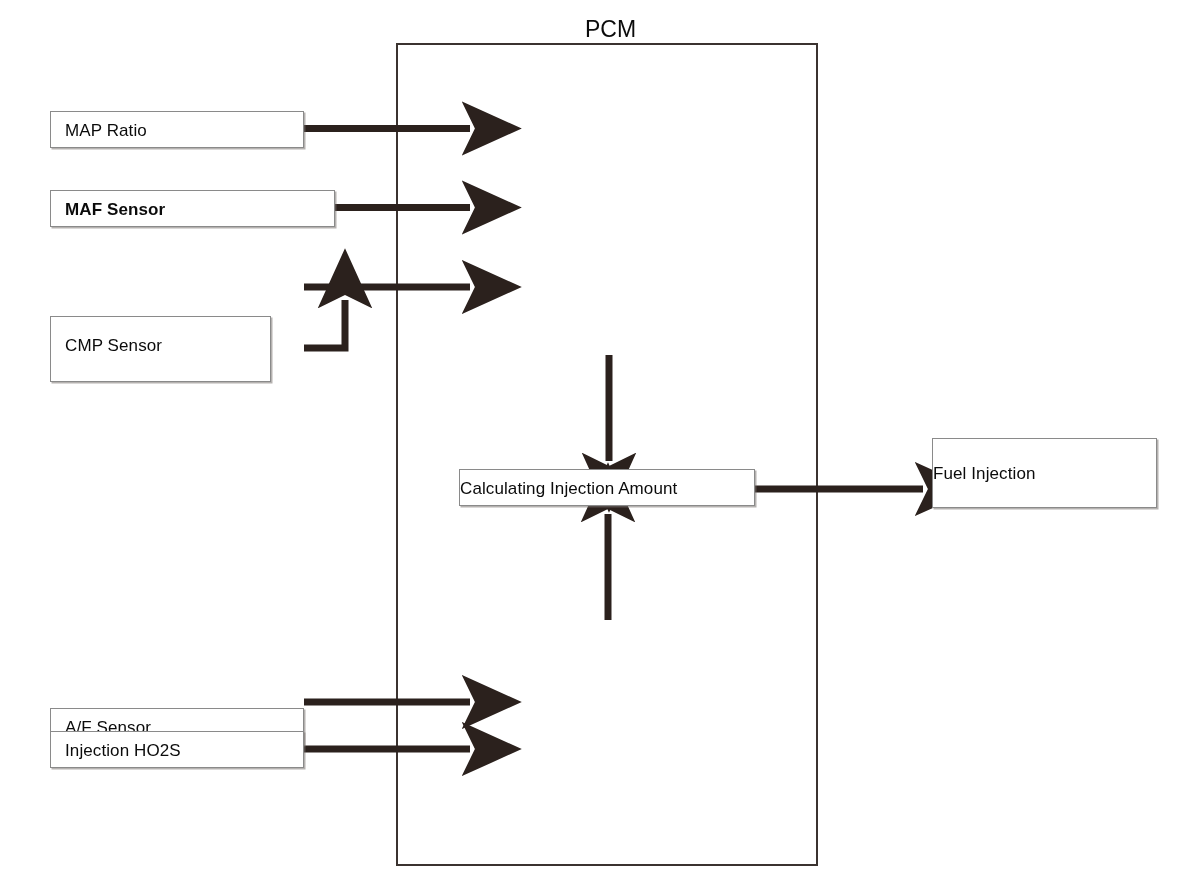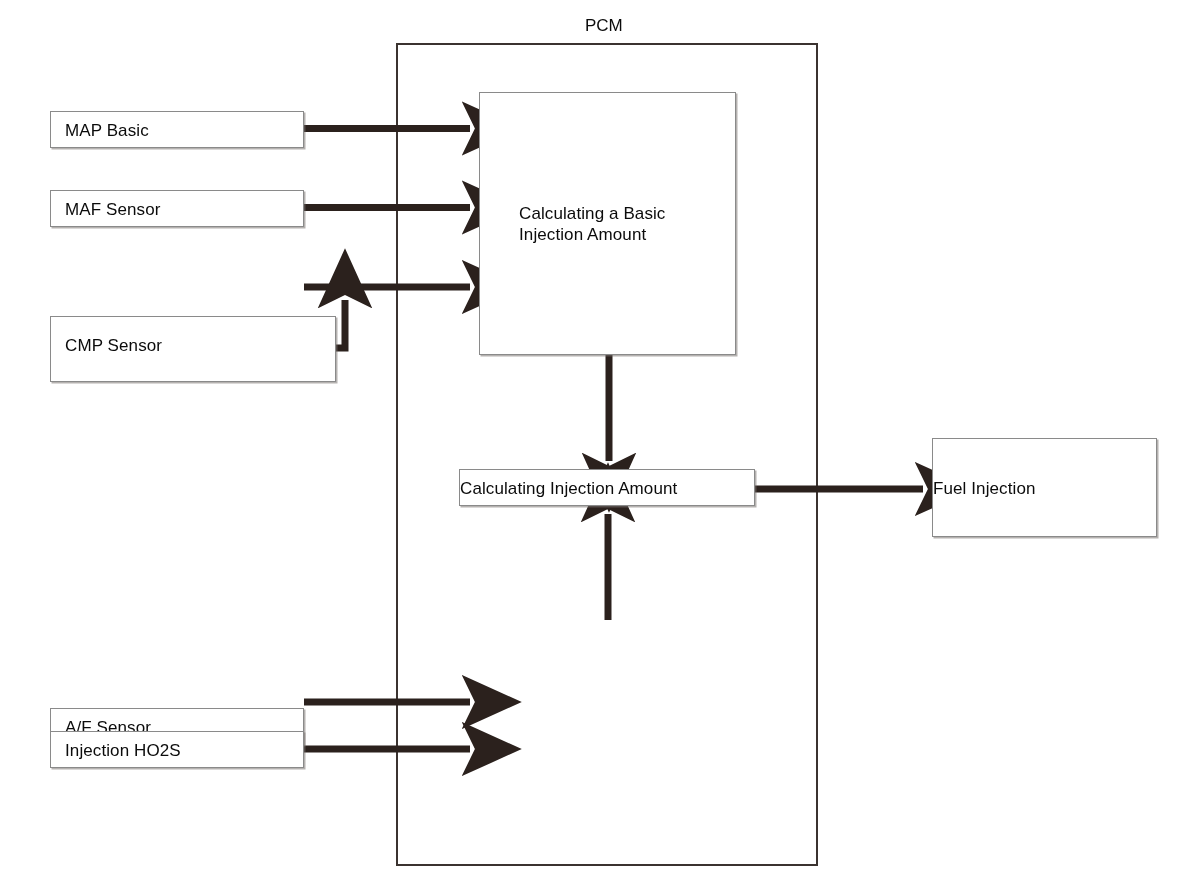--- a/index.html
+++ b/index.html
@@ -64,21 +64,21 @@
   }
   
   #pcm-boundary {
     position: absolute;
     box-sizing: border-box;
     border: 2.4px solid #3b3330;
     background: transparent;
   }
   #pcm-label {
     position: absolute;
-    font-size: 17px;
+    font-size: 23px;
     color: #0b0b0b;
     white-space: nowrap;
   }
   
   .conn {
     position: absolute;
     pointer-events: none;
   }
   .conn svg { display: block; overflow: visible; }
 </style>
@@ -131,47 +131,43 @@
         <line x1="304" y1="702" x2="470" y2="702" stroke="#2b211d" stroke-width="7" marker-end="url(#ah)"></line>
       </g>
 
       <g>
         <line x1="304" y1="749" x2="470" y2="749" stroke="#2b211d" stroke-width="7" marker-end="url(#ah)"></line>
       </g>
     </svg>
   </div>
 
   <div class="box" style="left:50px; top:111px; width:254px; height:37px;">
-    <div class="lbl left">MAP Basic</div>
+    <div class="lbl left">MAP Ratio</div>
   </div>
 
-  <div class="box" style="left:50px; top:190px; width:254px; height:37px;">
+  <div class="box" style="left:50px; top:190px; width:285px; height:37px;font-weight:bold;">
     <div class="lbl left">MAF Sensor</div>
   </div>
 
 
-  <div class="box" style="left:50px; top:316px; width:286px; height:66px;">
+  <div class="box" style="left:50px; top:316px; width:221px; height:66px;">
     <div class="lbl left-top">CMP Sensor</div>
   </div>
 
   <div class="box" style="left:50px; top:708px; width:254px; height:37px;">
     <div class="lbl left">A/F Sensor</div>
   </div>
 
   <div class="box" style="left:50px; top:731px; width:254px; height:37px;">
     <div class="lbl left">Injection HO2S</div>
   </div>
 
-  <div class="box" style="left:479px; top:92px; width:257px; height:263px;">
-    <div class="lbl blockmid">Calculating a Basic
-Injection Amount</div>
-  </div>
 
   <div class="box" style="left:459px; top:469px; width:296px; height:37px;">
     <div class="lbl center">Calculating Injection Amount</div>
   </div>
 
 
-  <div class="box" style="left:932px; top:438px; width:225px; height:99px;">
+  <div class="box" style="left:932px; top:438px; width:225px; height:70px;">
     <div class="lbl center">Fuel Injection</div>
   </div>
 
 </div>
 
 </body></html>

